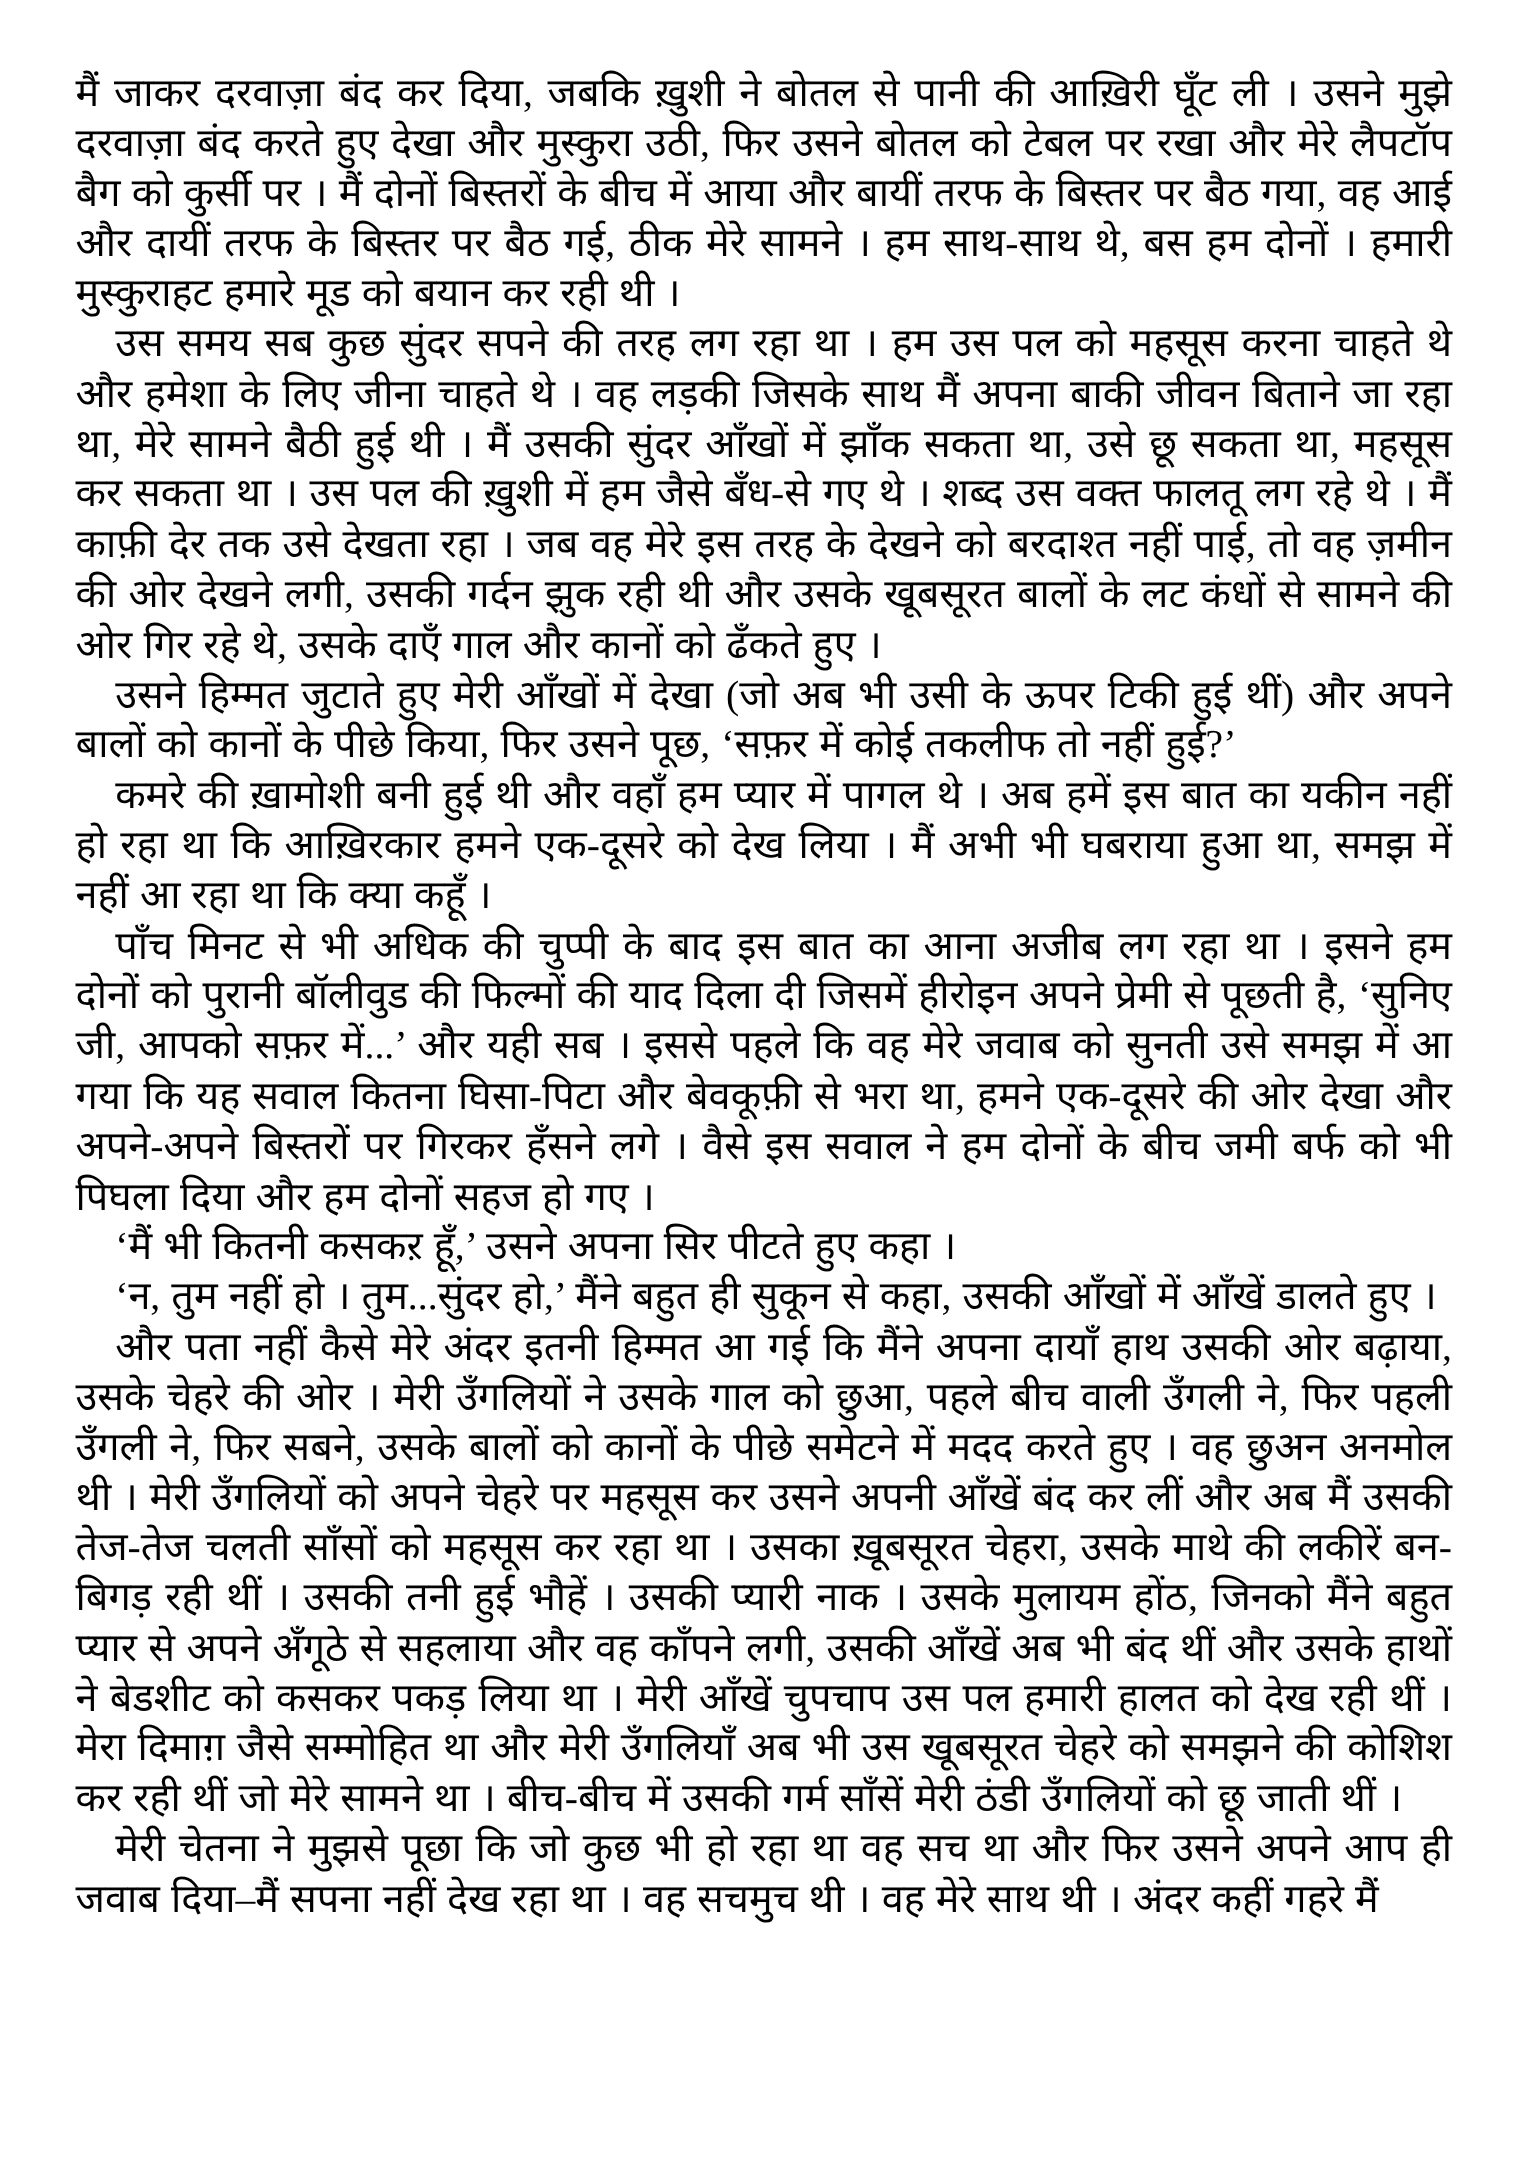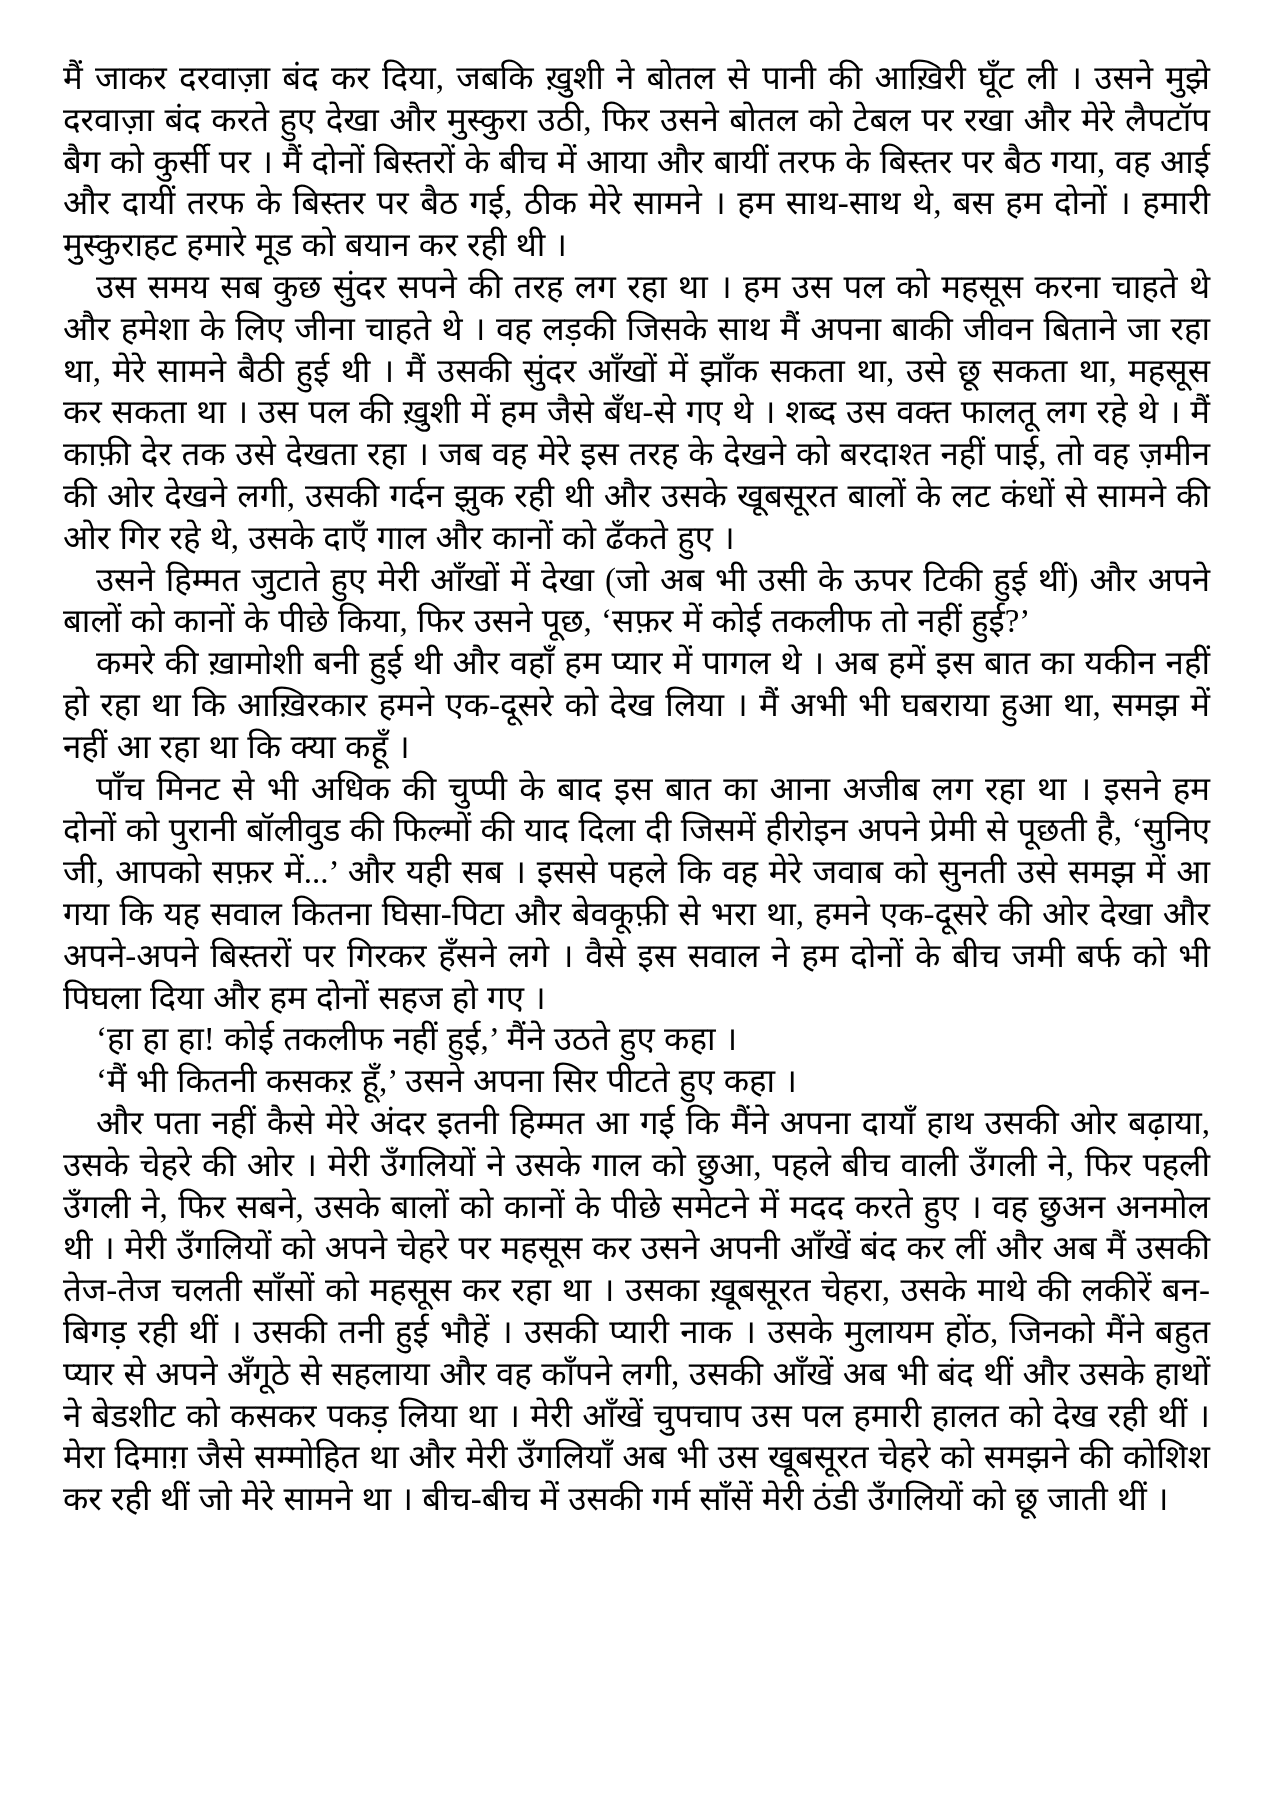--- a/index.html
+++ b/index.html
@@ -36,16 +36,17 @@
 </style>
 </head>
 <body>
 
 <div class="page">
   <p class="para first">मैं जाकर दरवाज़ा बंद कर दिया, जबकि ख़ुशी ने बोतल से पानी की आख़िरी घूँट ली । उसने मुझे दरवाज़ा बंद करते हुए देखा और मुस्कुरा उठी, फिर उसने बोतल को टेबल पर रखा और मेरे लैपटॉप बैग को कुर्सी पर । मैं दोनों बिस्तरों के बीच में आया और बायीं तरफ के बिस्तर पर बैठ गया, वह आई और दायीं तरफ के बिस्तर पर बैठ गई, ठीक मेरे सामने । हम साथ-साथ थे, बस हम दोनों । हमारी मुस्कुराहट हमारे मूड को बयान कर रही थी ।</p>
   <p class="para">उस समय सब कुछ सुंदर सपने की तरह लग रहा था । हम उस पल को महसूस करना चाहते थे और हमेशा के लिए जीना चाहते थे । वह लड़की जिसके साथ मैं अपना बाकी जीवन बिताने जा रहा था, मेरे सामने बैठी हुई थी । मैं उसकी सुंदर आँखों में झाँक सकता था, उसे छू सकता था, महसूस कर सकता था । उस पल की ख़ुशी में हम जैसे बँध-से गए थे । शब्द उस वक्त फालतू लग रहे थे । मैं काफ़ी देर तक उसे देखता रहा । जब वह मेरे इस तरह के देखने को बरदाश्त नहीं पाई, तो वह ज़मीन की ओर देखने लगी, उसकी गर्दन झुक रही थी और उसके खूबसूरत बालों के लट कंधों से सामने की ओर गिर रहे थे, उसके दाएँ गाल और कानों को ढँकते हुए ।</p>
   <p class="para">उसने हिम्मत जुटाते हुए मेरी आँखों में देखा (जो अब भी उसी के ऊपर टिकी हुई थीं) और अपने बालों को कानों के पीछे किया, फिर उसने पूछ, ‘सफ़र में कोई तकलीफ तो नहीं हुई?’</p>
   <p class="para">कमरे की ख़ामोशी बनी हुई थी और वहाँ हम प्यार में पागल थे । अब हमें इस बात का यकीन नहीं हो रहा था कि आख़िरकार हमने एक-दूसरे को देख लिया । मैं अभी भी घबराया हुआ था, समझ में नहीं आ रहा था कि क्या कहूँ ।</p>
   <p class="para">पाँच मिनट से भी अधिक की चुप्पी के बाद इस बात का आना अजीब लग रहा था । इसने हम दोनों को पुरानी बॉलीवुड की फिल्मों की याद दिला दी जिसमें हीरोइन अपने प्रेमी से पूछती है, ‘सुनिए जी, आपको सफ़र में...’ और यही सब । इससे पहले कि वह मेरे जवाब को सुनती उसे समझ में आ गया कि यह सवाल कितना घिसा-पिटा और बेवकूफ़ी से भरा था, हमने एक-दूसरे की ओर देखा और अपने-अपने बिस्तरों पर गिरकर हँसने लगे । वैसे इस सवाल ने हम दोनों के बीच जमी बर्फ को भी पिघला दिया और हम दोनों सहज हो गए ।</p>
-  <p class="para">‘हा हा हा! कोई तकलीफ नहीं हुई,’ मैंने उठते हुए कहा ।</p>
   <p class="para">‘मैं भी कितनी कसकऱ हूँ,’ उसने अपना सिर पीटते हुए कहा ।</p>
+  <p class="para">‘न, तुम नहीं हो । तुम...सुंदर हो,’ मैंने बहुत ही सुकून से कहा, उसकी आँखों में आँखें डालते हुए ।</p>
   <p class="para">और पता नहीं कैसे मेरे अंदर इतनी हिम्मत आ गई कि मैंने अपना दायाँ हाथ उसकी ओर बढ़ाया, उसके चेहरे की ओर । मेरी उँगलियों ने उसके गाल को छुआ, पहले बीच वाली उँगली ने, फिर पहली उँगली ने, फिर सबने, उसके बालों को कानों के पीछे समेटने में मदद करते हुए । वह छुअन अनमोल थी । मेरी उँगलियों को अपने चेहरे पर महसूस कर उसने अपनी आँखें बंद कर लीं और अब मैं उसकी तेज-तेज चलती साँसों को महसूस कर रहा था । उसका ख़ूबसूरत चेहरा, उसके माथे की लकीरें बन-बिगड़ रही थीं । उसकी तनी हुई भौहें । उसकी प्यारी नाक । उसके मुलायम होंठ, जिनको मैंने बहुत प्यार से अपने अँगूठे से सहलाया और वह काँपने लगी, उसकी आँखें अब भी बंद थीं और उसके हाथों ने बेडशीट को कसकर पकड़ लिया था । मेरी आँखें चुपचाप उस पल हमारी हालत को देख रही थीं । मेरा दिमाग़ जैसे सम्मोहित था और मेरी उँगलियाँ अब भी उस खूबसूरत चेहरे को समझने की कोशिश कर रही थीं जो मेरे सामने था । बीच-बीच में उसकी गर्म साँसें मेरी ठंडी उँगलियों को छू जाती थीं ।</p>
+  <p class="para">मेरी चेतना ने मुझसे पूछा कि जो कुछ भी हो रहा था वह सच था और फिर उसने अपने आप ही जवाब दिया–मैं सपना नहीं देख रहा था । वह सचमुच थी । वह मेरे साथ थी । अंदर कहीं गहरे मैं</p>
 </div>
 
 </body></html>

